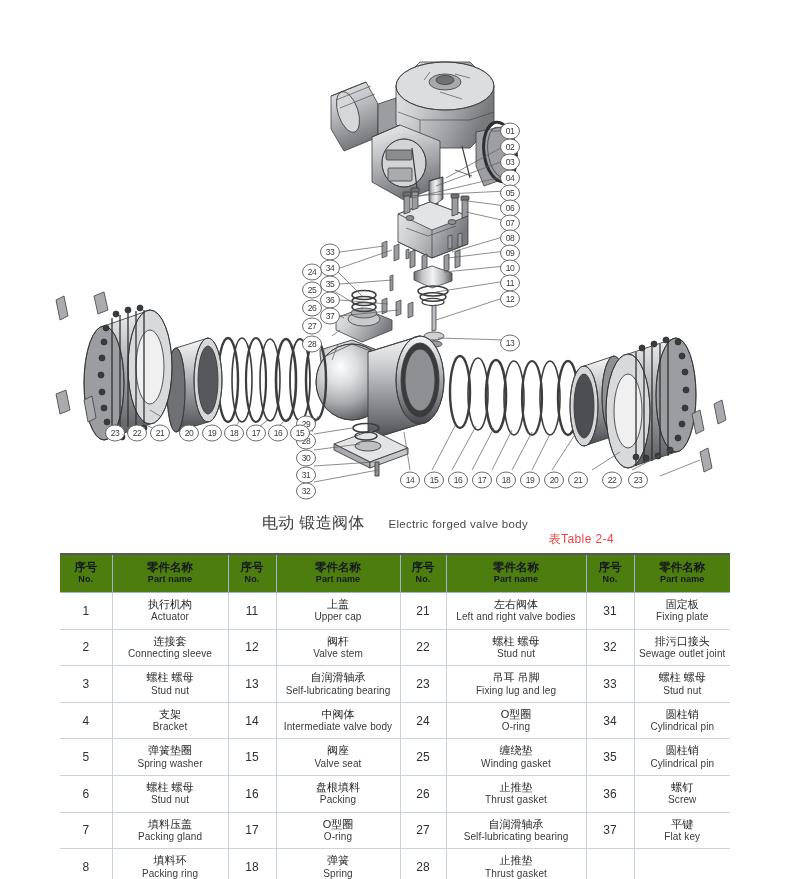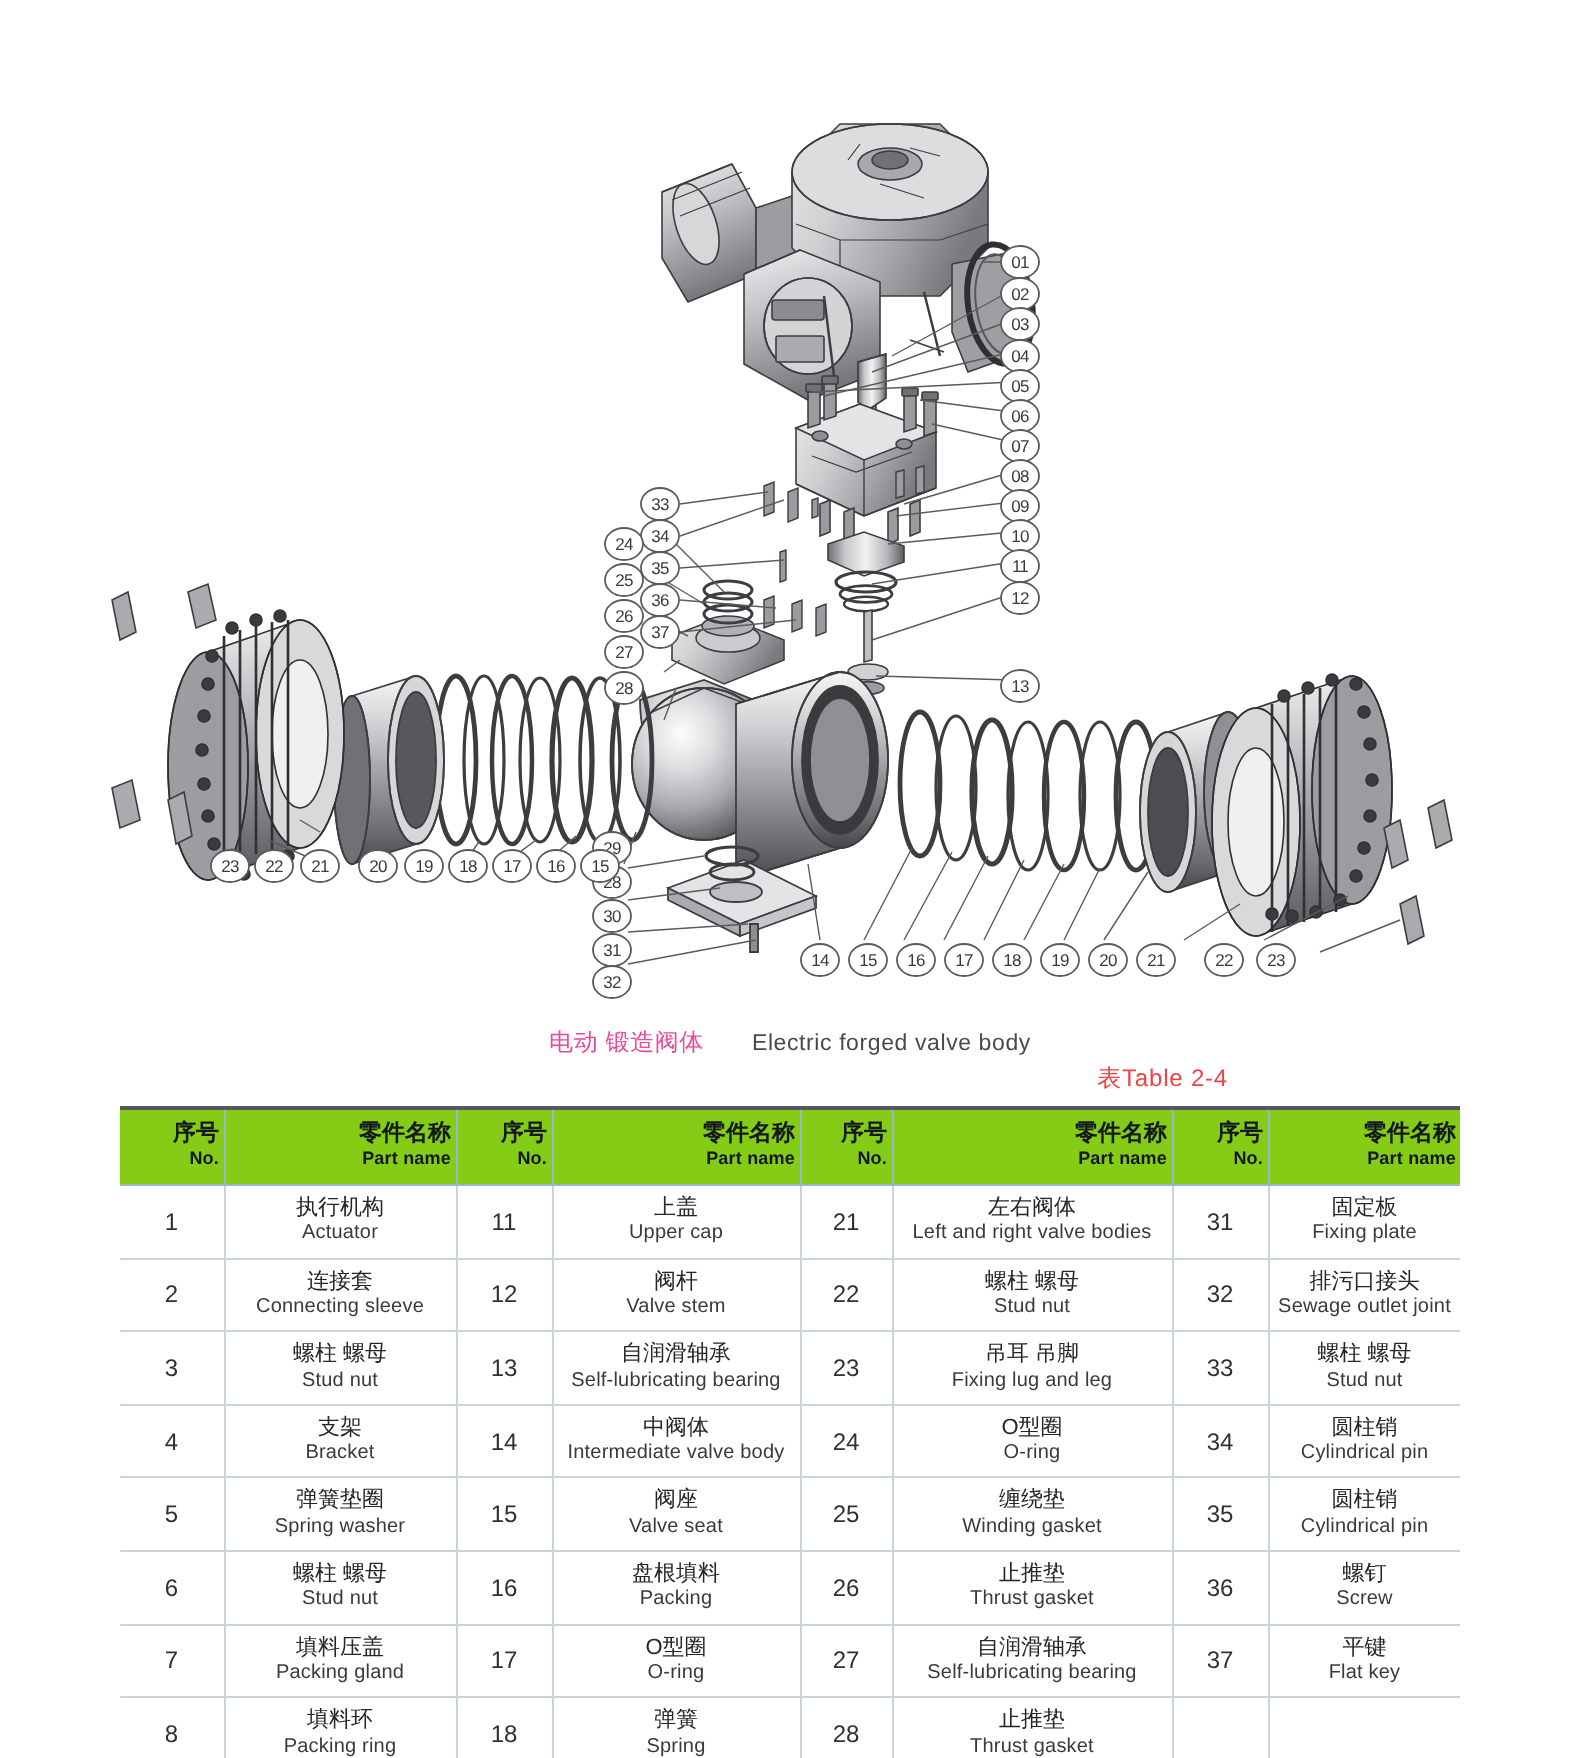--- a/index.html
+++ b/index.html
@@ -20,43 +20,42 @@
     font-size:8.5px;fill:#3a3a3a;text-anchor:middle;
     dominant-baseline:central;letter-spacing:-0.4px;
   }
 
   
   .caption{
     position:absolute;left:0;top:513px;width:790px;
     text-align:center;font-size:11.5px;color:#4a4a4a;
     letter-spacing:.3px;
   }
-  .caption .cn{font-size:12px;color:#ec4899;}
+  .caption .cn{font-size:16px;color:#404040;}
   .caption .en{margin-left:24px;}
 
   .table-label{
     position:absolute;right:48px;top:531px;
     font-size:12px;color:#ef4444;letter-spacing:.4px;
   }
 
   
   .table-wrap{position:absolute;left:60px;top:553px;width:670px;}
   table.parts{
     border-collapse:collapse;width:670px;
     table-layout:fixed;
   }
   table.parts tr.header-row>th{
-    background:#84cc16;
+    background:#4d7c0f;
     border-left:1px solid #9ab6d0;
     border-right:1px solid #9ab6d0;
     border-top:2px solid #55585c;
     border-bottom:1px solid #9ab6d0;
     padding:5px 2px 6px;
     font-weight:normal;
-    text-align:right;
   }
   table.parts tr.header-row>th:first-child{border-left:none;}
   table.parts tr.header-row>th:last-child{border-right:none;}
   .th-cn{display:block;font-size:11.5px;font-weight:bold;color:#15181c;line-height:1.25;}
   .th-en{display:block;font-size:9px;font-weight:bold;color:#15181c;line-height:1.3;letter-spacing:.1px;}
 
   table.parts td{
     border:1px solid #c9d3dc;
     padding:5px 3px 5px;
     text-align:center;vertical-align:middle;

